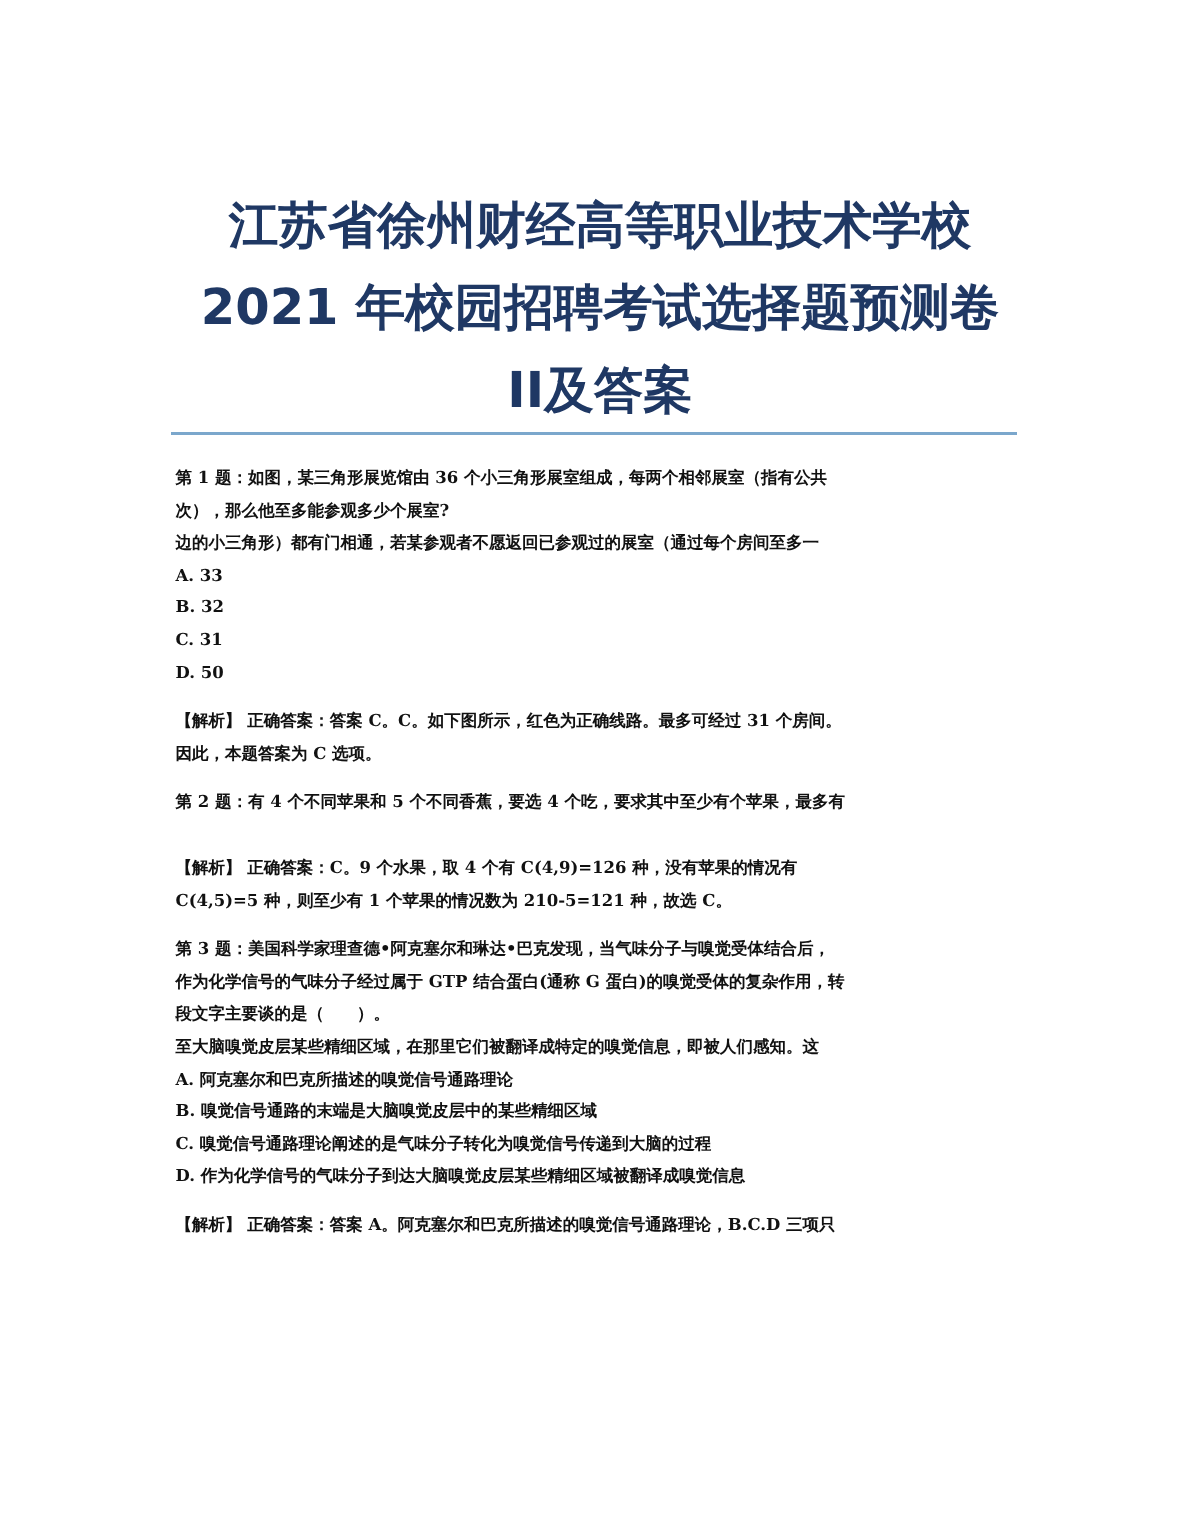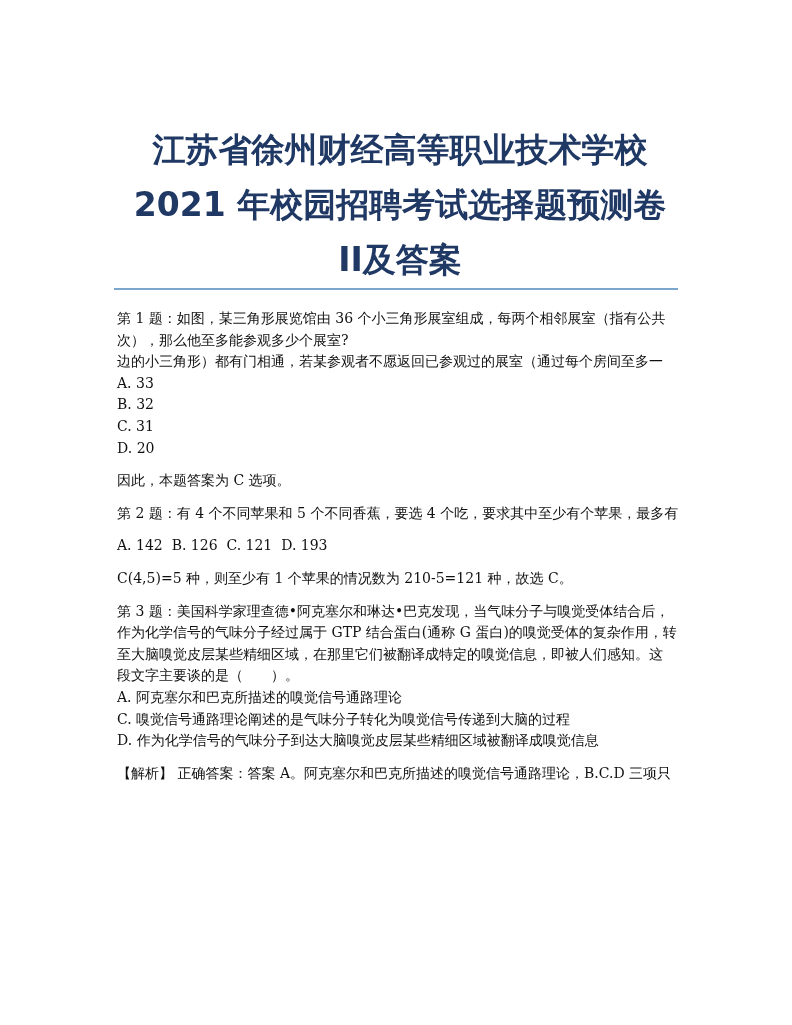--- a/index.html
+++ b/index.html
@@ -44,22 +44,23 @@
       top: 270px;
       width: 564px;
       height: 2px;
       background: #7ba7cc;
     }
     .body {
       position: absolute;
       left: 117px;
       top: 290px;
       width: 565px;
-      font-size: 14px;
+      font-size: 11px;
       line-height: 21.6px;
+      font-weight: bold;
     }
     .p { margin: 0; white-space: pre-wrap; word-break: break-all; }
     .gap { height: 11px; }
   </style>
 </head>
 <body>
 
 <div class="page">
 
   <h1 class="title">
@@ -72,43 +73,45 @@
 
   <div class="body">
 
     <div>
       <p class="p">第 1 题：如图，某三角形展览馆由 36 个小三角形展室组成，每两个相邻展室（指有公共</p>
       <p class="p">次），那么他至多能参观多少个展室?</p>
       <p class="p">边的小三角形）都有门相通，若某参观者不愿返回已参观过的展室（通过每个房间至多一</p>
       <p class="p">A. 33</p>
       <p class="p">B. 32</p>
       <p class="p">C. 31</p>
-      <p class="p">D. 20</p>
+      <p class="p">D. 50</p>
       <div class="gap"></div>
+      <p class="p">【解析】 正确答案：答案 C。C。如下图所示，红色为正确线路。最多可经过 31 个房间。</p>
       <p class="p">因此，本题答案为 C 选项。</p>
     </div>
 
     <div class="gap"></div>
 
     <div>
       <p class="p">第 2 题：有 4 个不同苹果和 5 个不同香蕉，要选 4 个吃，要求其中至少有个苹果，最多有</p>
       <div class="gap"></div>
-      <p class="p">A. 142  B. 126  C. 121  D. 193</p>
       <div class="gap"></div>
+      <p class="p">【解析】 正确答案：C。9 个水果，取 4 个有 C(4,9)=126 种，没有苹果的情况有</p>
       <p class="p">C(4,5)=5 种，则至少有 1 个苹果的情况数为 210-5=121 种，故选 C。</p>
     </div>
 
     <div class="gap"></div>
 
     <div>
       <p class="p">第 3 题：美国科学家理查德•阿克塞尔和琳达•巴克发现，当气味分子与嗅觉受体结合后，</p>
       <p class="p">作为化学信号的气味分子经过属于 GTP 结合蛋白(通称 G 蛋白)的嗅觉受体的复杂作用，转</p>
+      <p class="p">段文字主要谈的是（　　）。</p>
       <p class="p">至大脑嗅觉皮层某些精细区域，在那里它们被翻译成特定的嗅觉信息，即被人们感知。这</p>
-      <p class="p">段文字主要谈的是（　　）。</p>
       <p class="p">A. 阿克塞尔和巴克所描述的嗅觉信号通路理论</p>
+      <p class="p">B. 嗅觉信号通路的末端是大脑嗅觉皮层中的某些精细区域</p>
       <p class="p">C. 嗅觉信号通路理论阐述的是气味分子转化为嗅觉信号传递到大脑的过程</p>
       <p class="p">D. 作为化学信号的气味分子到达大脑嗅觉皮层某些精细区域被翻译成嗅觉信息</p>
       <div class="gap"></div>
       <p class="p">【解析】 正确答案：答案 A。阿克塞尔和巴克所描述的嗅觉信号通路理论，B.C.D 三项只</p>
     </div>
 
   </div>
 </div>
 
 </body></html>

